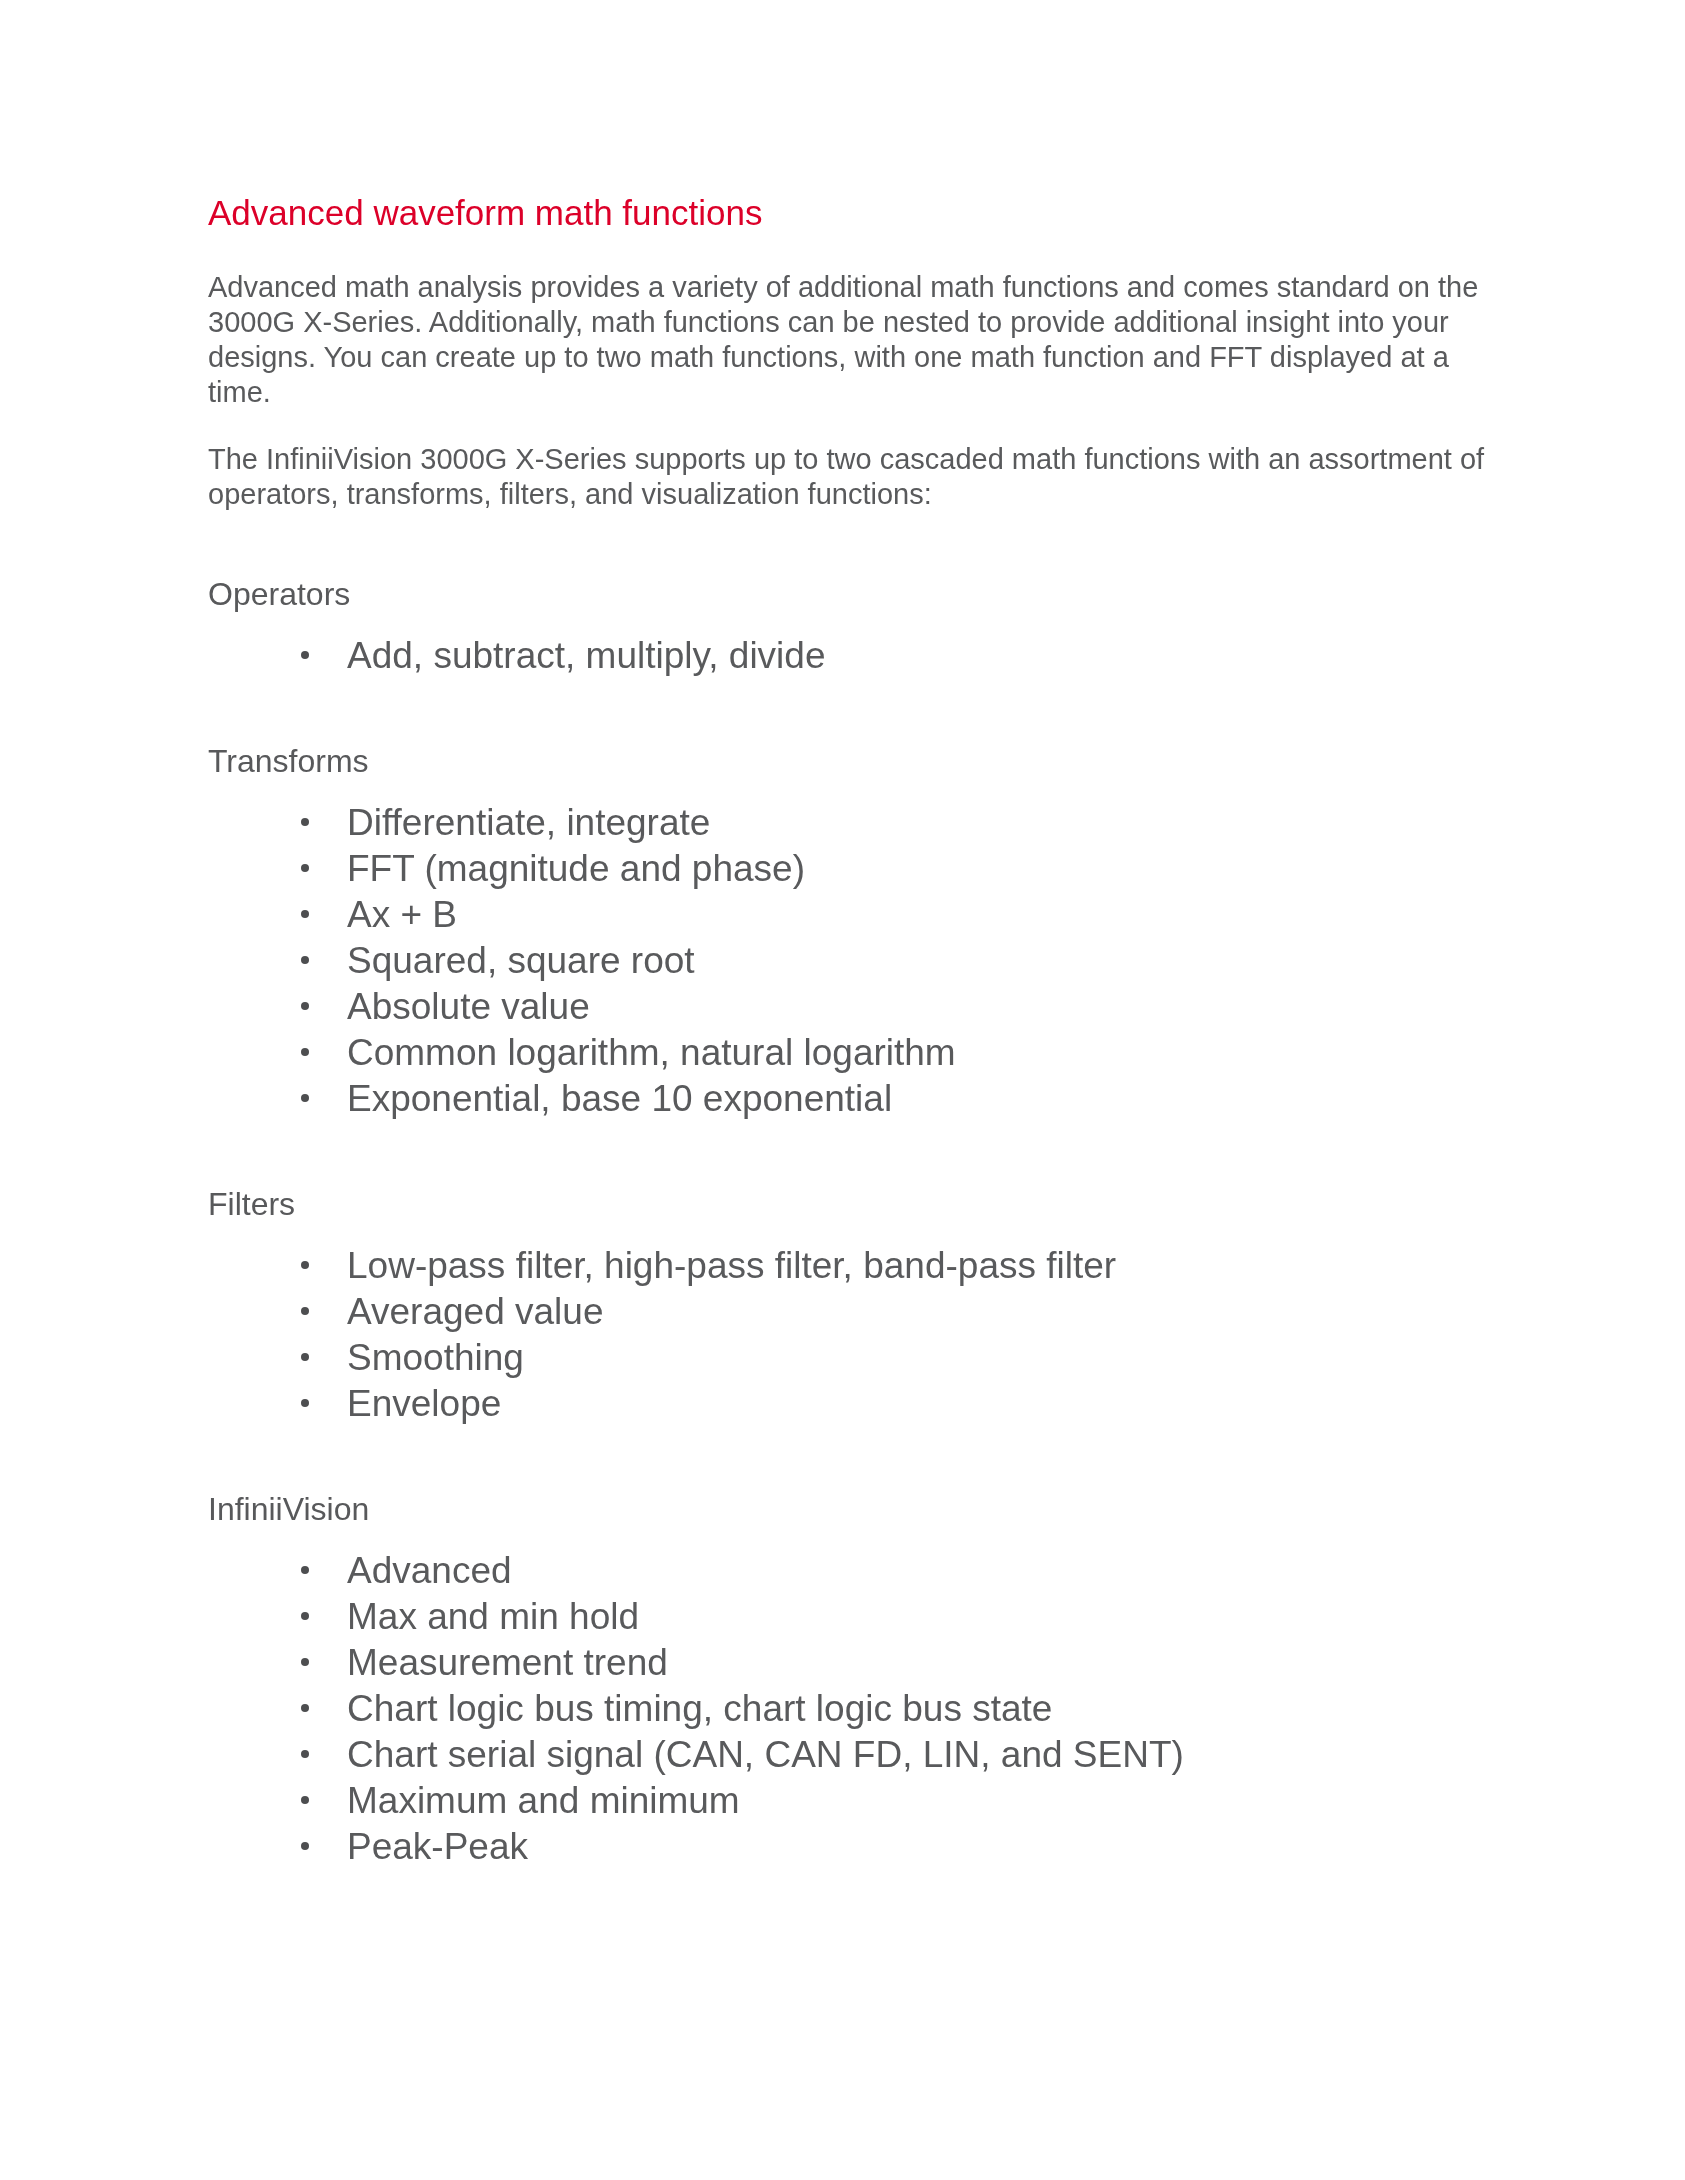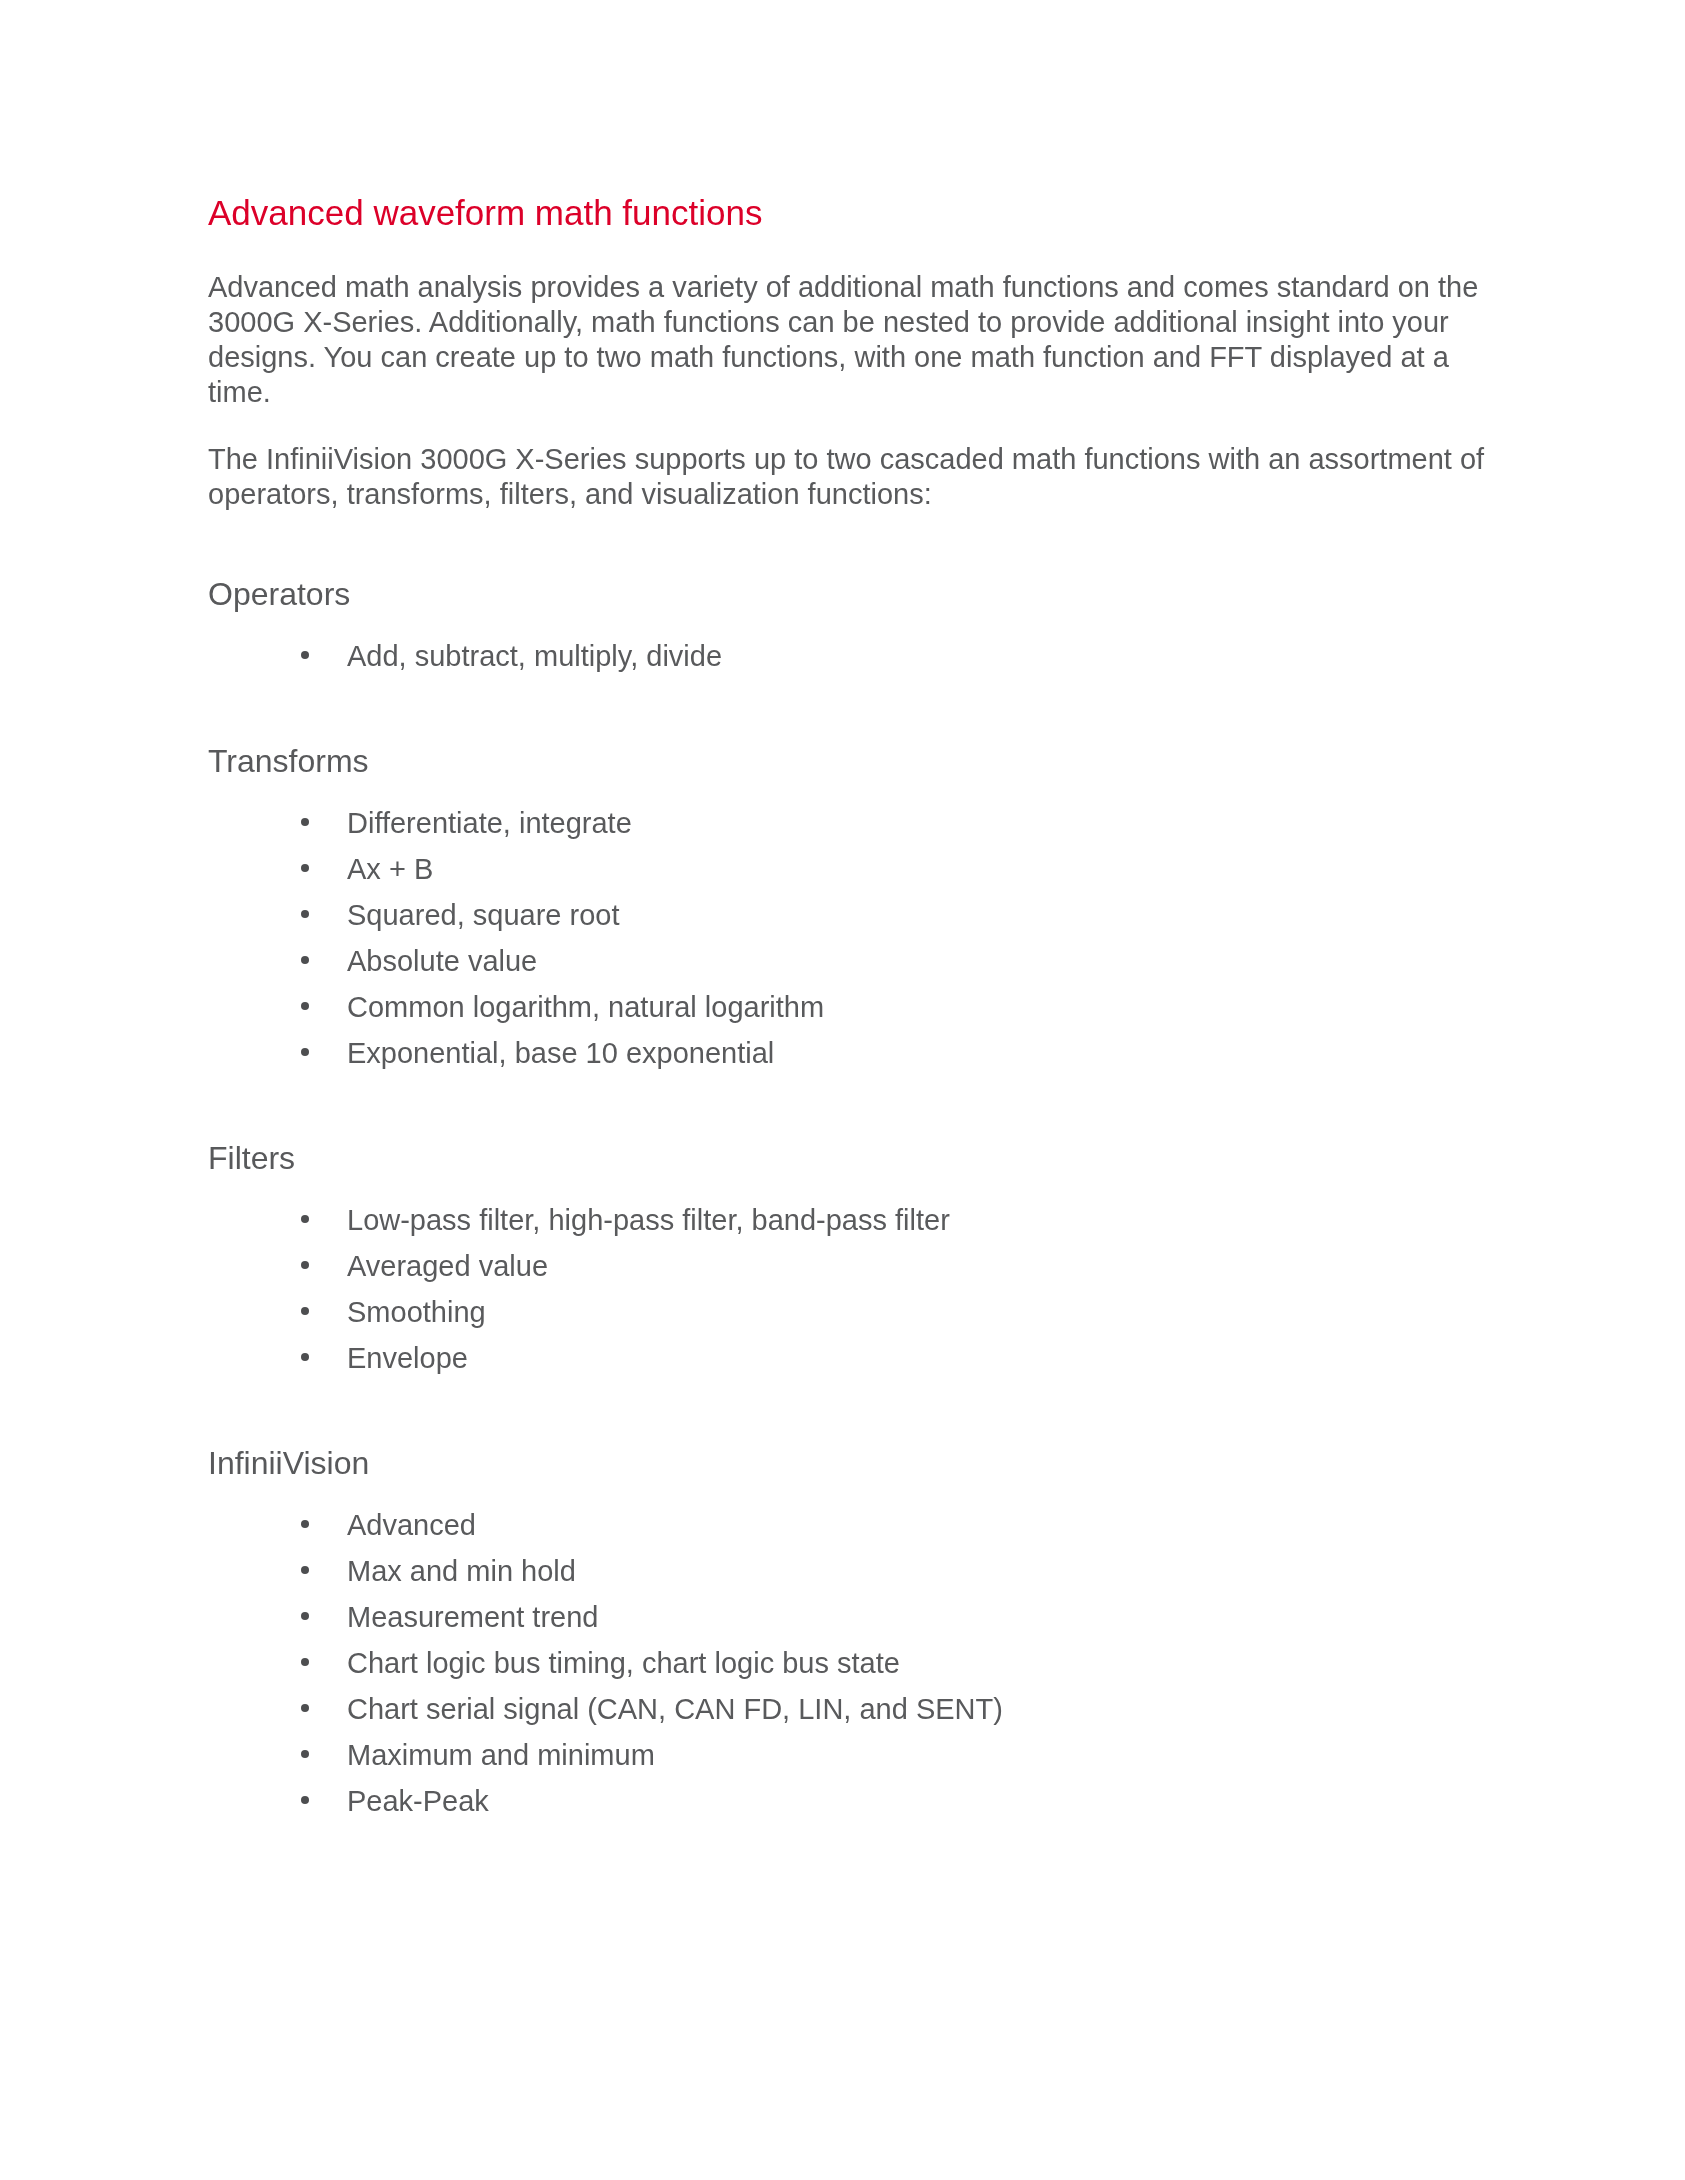--- a/index.html
+++ b/index.html
@@ -58,21 +58,21 @@
     color:var(--heading-gray);
   }
   ul.bullets{
     list-style:none;
     margin:0;
     padding:0;
   }
   ul.bullets li{
     position:relative;
     padding-left:139px;
-    font-size:29px;
+    font-size:37px;
     line-height:46px;
     color:var(--body-gray);
   }
   .bullet-dot{
     position:absolute;
     left:93px;
     top:18.4px;
     width:8px;
     height:8px;
     border-radius:50%;
@@ -116,20 +116,21 @@
         <section class="section">
           <h2>Operators</h2>
           <ul class="bullets">
             <li><span class="bullet-dot"></span><span>Add, subtract, multiply, divide</span></li>
           </ul>
         </section>
         <section class="section">
           <h2>Transforms</h2>
           <ul class="bullets">
             <li><span class="bullet-dot"></span><span>Differentiate, integrate</span></li>
+            <li><span class="bullet-dot"></span><span>FFT (magnitude and phase)</span></li>
             <li><span class="bullet-dot"></span><span>Ax + B</span></li>
             <li><span class="bullet-dot"></span><span>Squared, square root</span></li>
             <li><span class="bullet-dot"></span><span>Absolute value</span></li>
             <li><span class="bullet-dot"></span><span>Common logarithm, natural logarithm</span></li>
             <li><span class="bullet-dot"></span><span>Exponential, base 10 exponential</span></li>
           </ul>
         </section>
         <section class="section">
           <h2>Filters</h2>
           <ul class="bullets">

